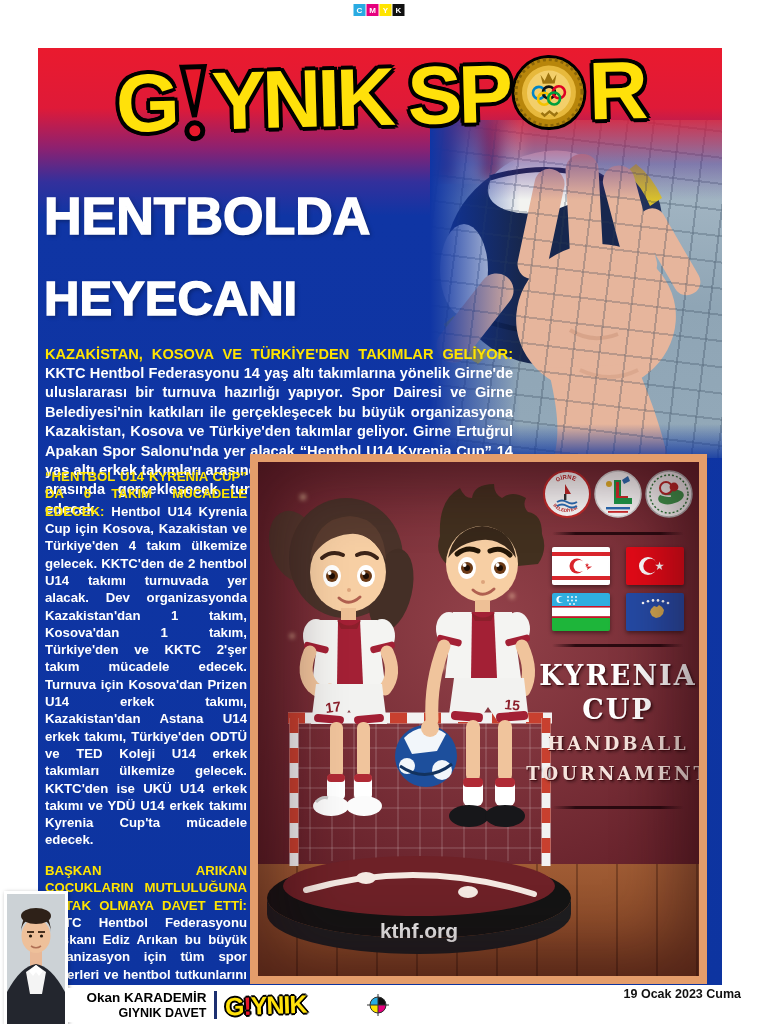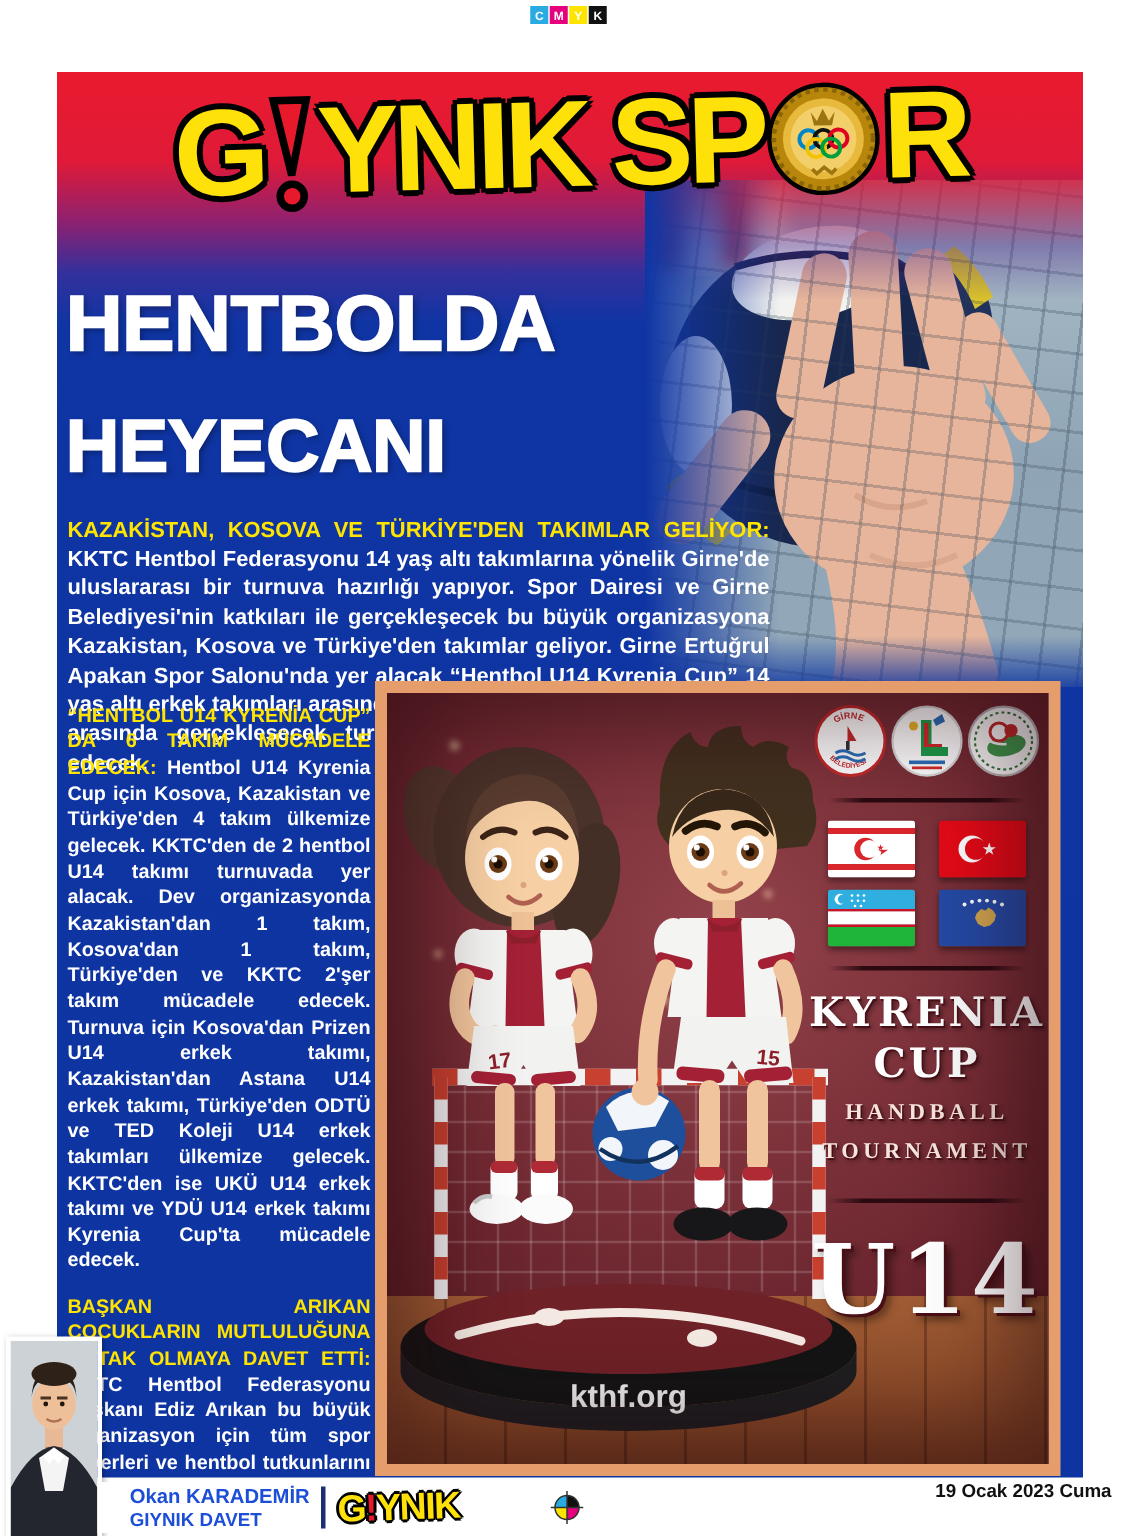--- a/index.html
+++ b/index.html
@@ -74,30 +74,30 @@
   .divider{width:132px;height:3px;border-radius:2px;margin:0 auto;
     background:linear-gradient(90deg,rgba(42,10,16,0),#2a0a10 18%,#2a0a10 82%,rgba(42,10,16,0));}
   .div1{margin-top:14px;}
   .div2{margin-top:13px;}
   .div3{margin-top:22px;}
   .flags{display:grid;grid-template-columns:58px 58px;grid-gap:8px 16px;margin-top:12px;}
   .flag{width:58px;height:38px;box-shadow:0 2px 4px rgba(0,0,0,.45);border-radius:2px;overflow:hidden;}
   .p-title{font-family:"DejaVu Serif",serif;font-weight:bold;color:#fff;line-height:1.12;
     text-shadow:1px 1px 0 #4a0f16,2px 2px 3px rgba(0,0,0,.5);letter-spacing:2px;text-align:right;}
   .pt-big{font-size:27px;margin-top:14px;}
-  .pt-mid{font-size:15px;letter-spacing:3px;margin-top:9px;color:#f6e4dd;font-family:Liberation Serif, serif;}
+  .pt-mid{font-size:18px;letter-spacing:3px;margin-top:9px;color:#f6e4dd;}
   .p-u14{font-family:"DejaVu Serif",serif;font-weight:bold;font-size:64px;color:#fff;letter-spacing:3px;
     text-shadow:2px 2px 0 #4a0f16,4px 4px 6px rgba(0,0,0,.55);margin-top:14px;}
 
   
   .author-photo{position:absolute;left:4px;top:891px;width:58px;height:133px;border:3px solid #fff;
     box-shadow:1px 1px 4px rgba(0,0,0,.3);background:linear-gradient(180deg,#d8dcdf,#c2c8cc);overflow:hidden;}
   .author-strip{position:absolute;left:65px;top:988px;width:248px;height:34px;background:#fff;
     display:flex;align-items:center;justify-content:flex-end;gap:8px;}
-  .author-names{text-align:left;color:#1d4ed8;font-weight:bold;line-height:1.12;}
+  .author-names{text-align:right;color:#000000;font-weight:bold;line-height:1.12;}
   .author-name{font-size:13.5px;}
   .author-org{font-size:12.5px;}
   .strip-divider{width:3px;height:28px;background:#1c2f70;}
   .mini-logo{font-size:25px;font-weight:bold;color:#ffe10a;letter-spacing:-1px;transform:rotate(-2deg);
     text-shadow:-2px 0 #000,2px 0 #000,0 -2px #000,0 2px #000,-1px -1px #000,1px 1px #000,1px -1px #000,-1px 1px #000;
     padding-right:6px;}
   .mini-logo .excl{color:#e8192b;}
   .reg-mark{position:absolute;left:367px;top:994px;}
   .page-date{position:absolute;right:17px;top:987px;font-size:12.5px;font-weight:bold;color:#111;}
 </style>
@@ -423,21 +423,20 @@
 
         <div class="divider div2"></div>
 
         <div class="p-title pt-big">KYRENIA</div>
         <div class="p-title pt-big" style="margin-top:4px;">CUP</div>
         <div class="p-title pt-mid">HANDBALL</div>
         <div class="p-title pt-mid">TOURNAMENT</div>
 
         <div class="divider div3"></div>
 
-        <div class="p-u14">U14</div>
       </div>
 
       <div class="poster-vignette"></div>
     </div>
   </div>
 
   <div class="author-photo">
     <svg width="58" height="133" viewBox="0 0 58 133">
       <rect width="58" height="133" fill="#ccd2d6"></rect>
       <rect x="23" y="56" width="12" height="16" fill="#e9b896"></rect>

